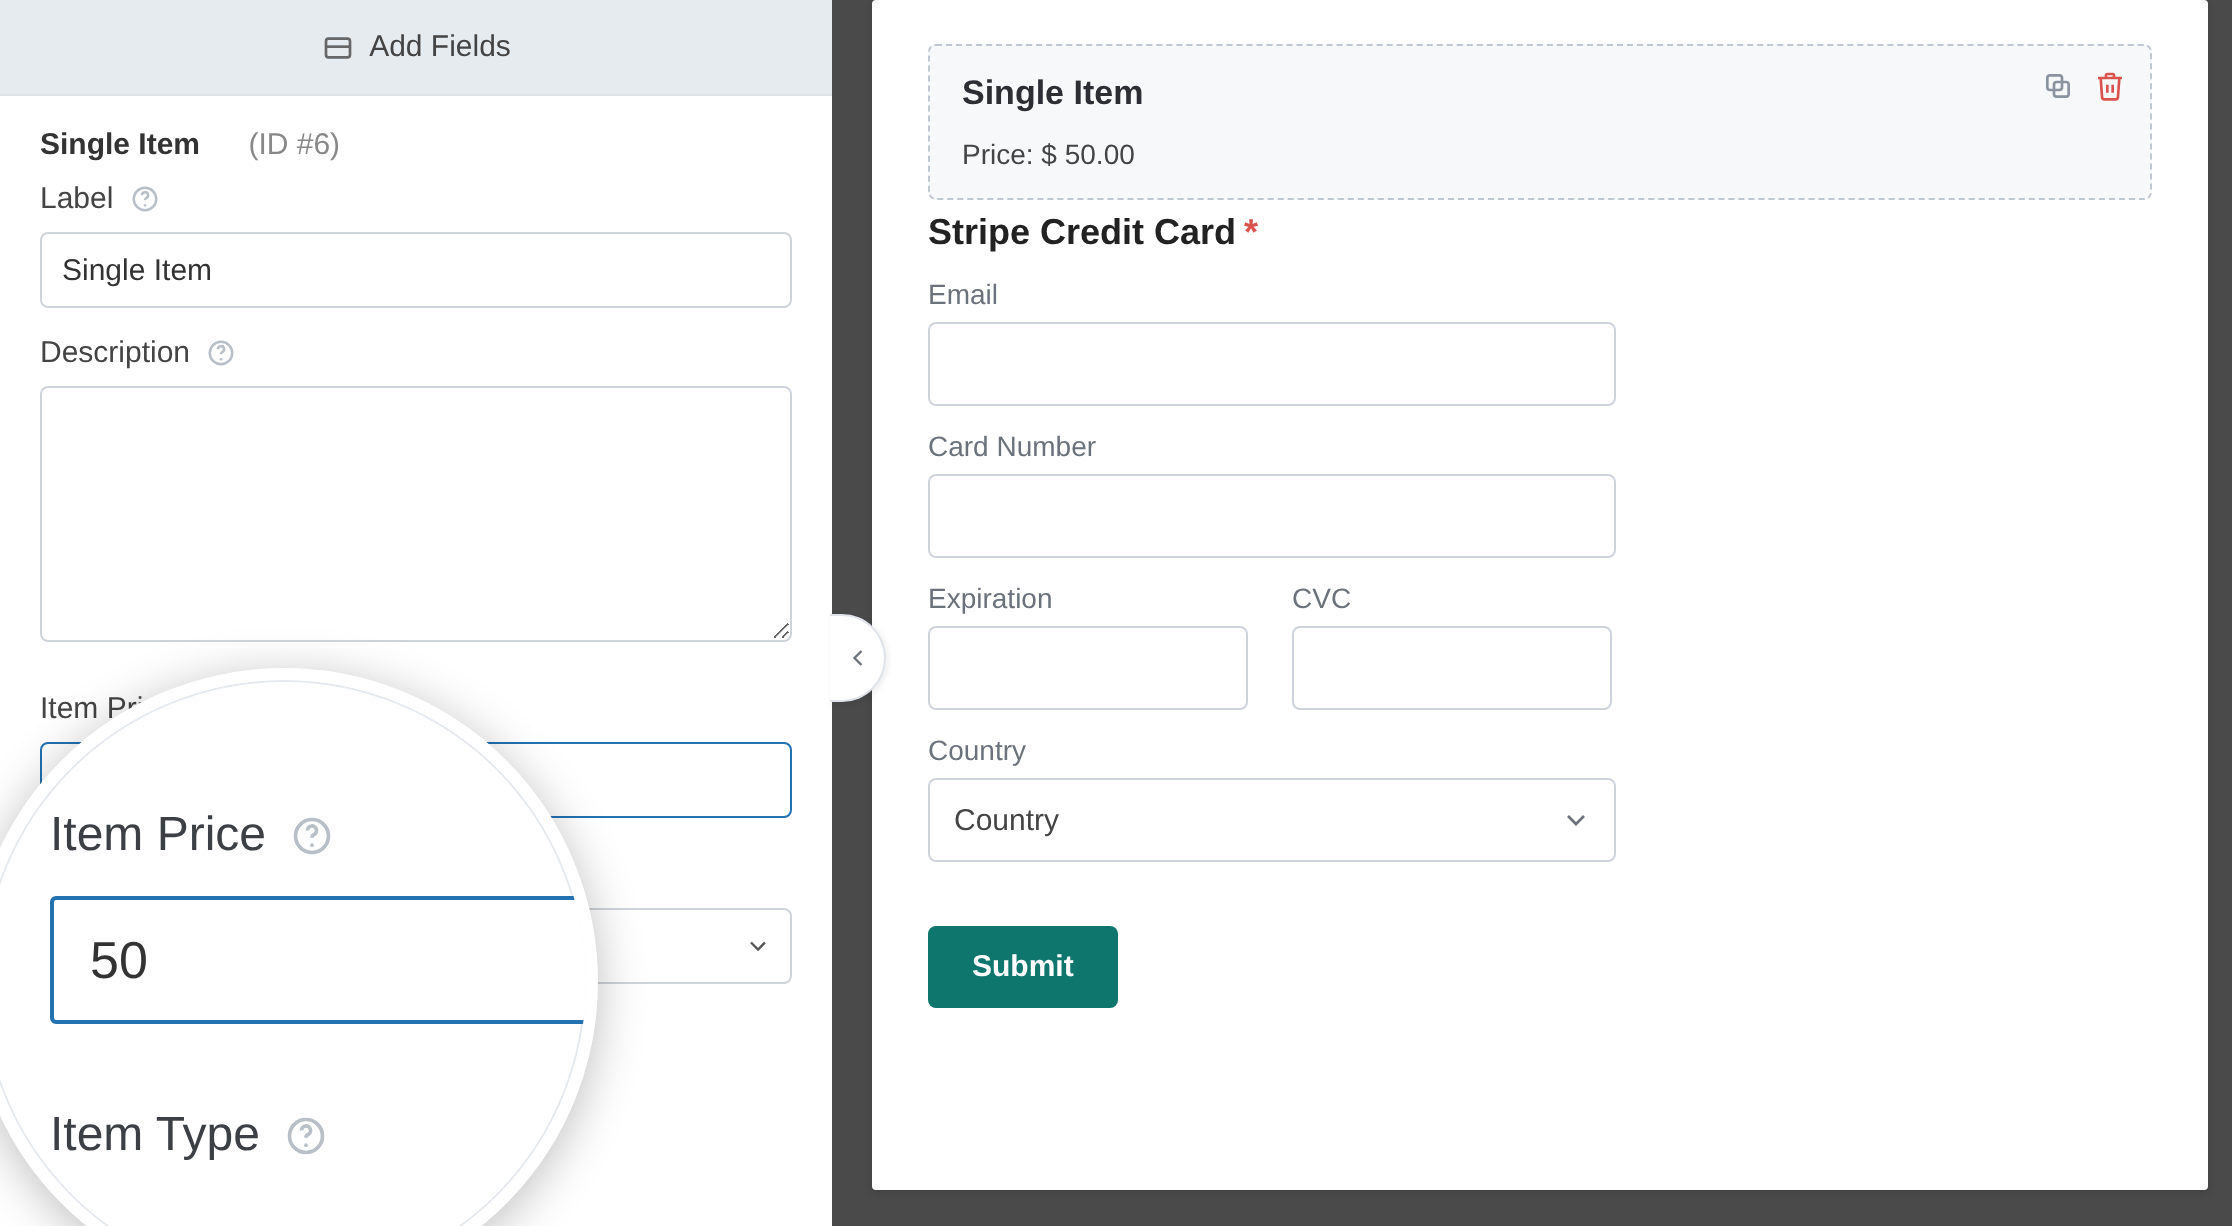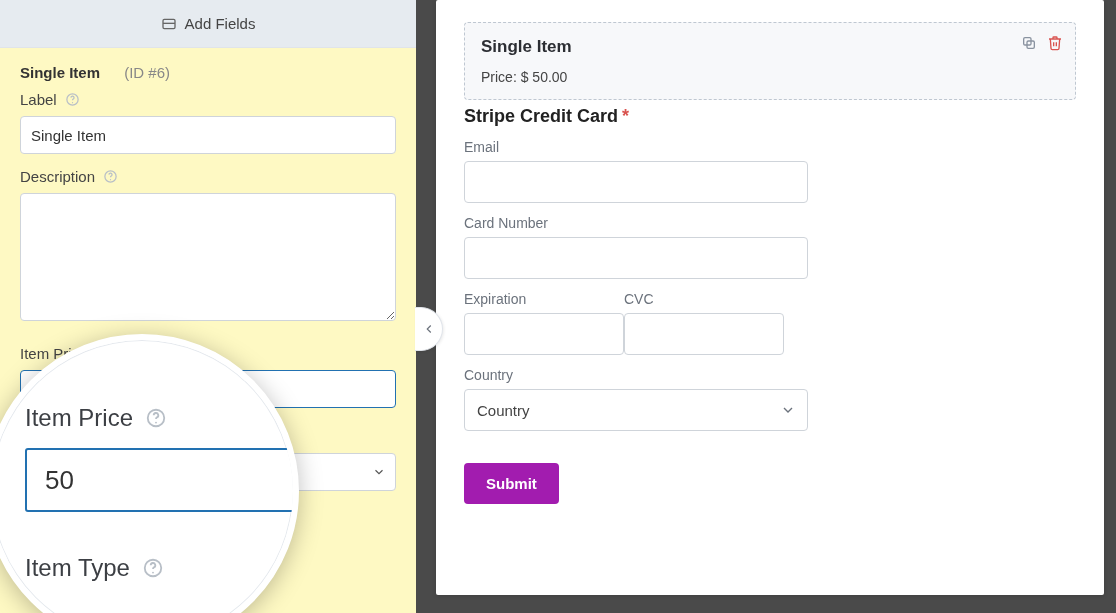--- a/index.html
+++ b/index.html
@@ -1,20 +1,20 @@
 <!DOCTYPE html>
 <html><head>
 <meta charset="utf-8">
 <style>
   * { box-sizing: border-box; margin: 0; padding: 0; }
   html, body { width: 1116px; height: 613px; font-family: -apple-system, "Helvetica Neue", Arial, sans-serif; background: #4a4a4a; overflow: hidden; }
   .app { display: flex; width: 100%; height: 100%; position: relative; }
 
   
-  .sidebar { width: 416px; height: 100%; background: #fef9c3; display: flex; flex-direction: column; position: relative; }
+  .sidebar { width: 416px; height: 100%; background: #ffffff; display: flex; flex-direction: column; position: relative; }
   .top-tabs { display: flex; height: 48px; background: #e6ebf0; border-bottom: 1px solid #e0e4ea; }
   .top-tab { flex: 1; display: flex; align-items: center; justify-content: center; gap: 8px; font-size: 15px; font-weight: 500; color: #444; cursor: pointer; }
   .top-tab.active { background: #f3f6f9; color: #333; font-weight: 600; }
   .top-tab .icon { display: inline-flex; }
 
   .sub-tabs { display: flex; gap: 22px; padding: 0 22px; margin-top: 12px; border-bottom: 1px solid #d8dde4; }
   .sub-tab { padding: 10px 2px 12px; font-size: 15px; color: #444; cursor: pointer; border-bottom: 3px solid transparent; margin-bottom: -1px; }
   .sub-tab.active { color: #333; font-weight: 700; border-bottom-color: #e27730; }
 
   .section { padding: 16px 20px 0; }
@@ -37,27 +37,27 @@
   .item-box-price { margin-top: 12px; font-size: 14px; color: #444; }
   .item-box-icons { position: absolute; right: 12px; top: 12px; display: flex; gap: 10px; }
   .ibx { color: #8a93a0; cursor: pointer; }
   .ibx.del { color: #d9534f; }
 
   .preview h3 { margin-top: 6px; font-size: 18px; font-weight: 700; color: #222; }
   .req { color: #d9534f; margin-left: 4px; }
   .pfg { margin-top: 12px; }
   .plabel { font-size: 14px; color: #6b727c; margin-bottom: 6px; display: block; }
   .pinput { width: 344px; height: 42px; border: 1px solid #cfd4da; border-radius: 4px; background: #fff; font-size: 15px; padding: 0 10px; color: #333; }
-  .row2 { display: flex; }
+  .row2 { display: flex; gap: 22px; }
   .row2 .col { }
   .row2 .pinput { width: 160px; }
   .pselect { width: 344px; height: 42px; border: 1px solid #cfd4da; border-radius: 4px; background: #fff; font-size: 15px; padding: 0 32px 0 12px; color: #444; appearance: none; position: relative; }
   .select-wrap { position: relative; width: 344px; }
   .select-wrap .chev { position: absolute; right: 12px; top: 50%; transform: translateY(-50%); color: #6b727c; pointer-events: none; }
-  .submit-btn { margin-top: 32px; background: #a21caf; color: #fff; border: none; border-radius: 4px; padding: 12px 22px; font-size: 15px; font-weight: 600; cursor: pointer; }
+  .submit-btn { margin-top: 32px; background: #0f766e; color: #fff; border: none; border-radius: 4px; padding: 12px 22px; font-size: 15px; font-weight: 600; cursor: pointer; }
 
   
   .collapse-handle {
     position: absolute; left: 415px; top: 307px; width: 28px; height: 44px;
     background: #fff; border: 1px solid #e0e4ea; border-left: none;
     border-radius: 0 22px 22px 0; display: flex; align-items: center; justify-content: center;
     color: #6b727c; cursor: pointer; box-shadow: 1px 1px 3px rgba(0,0,0,.08);
   }
 
   

